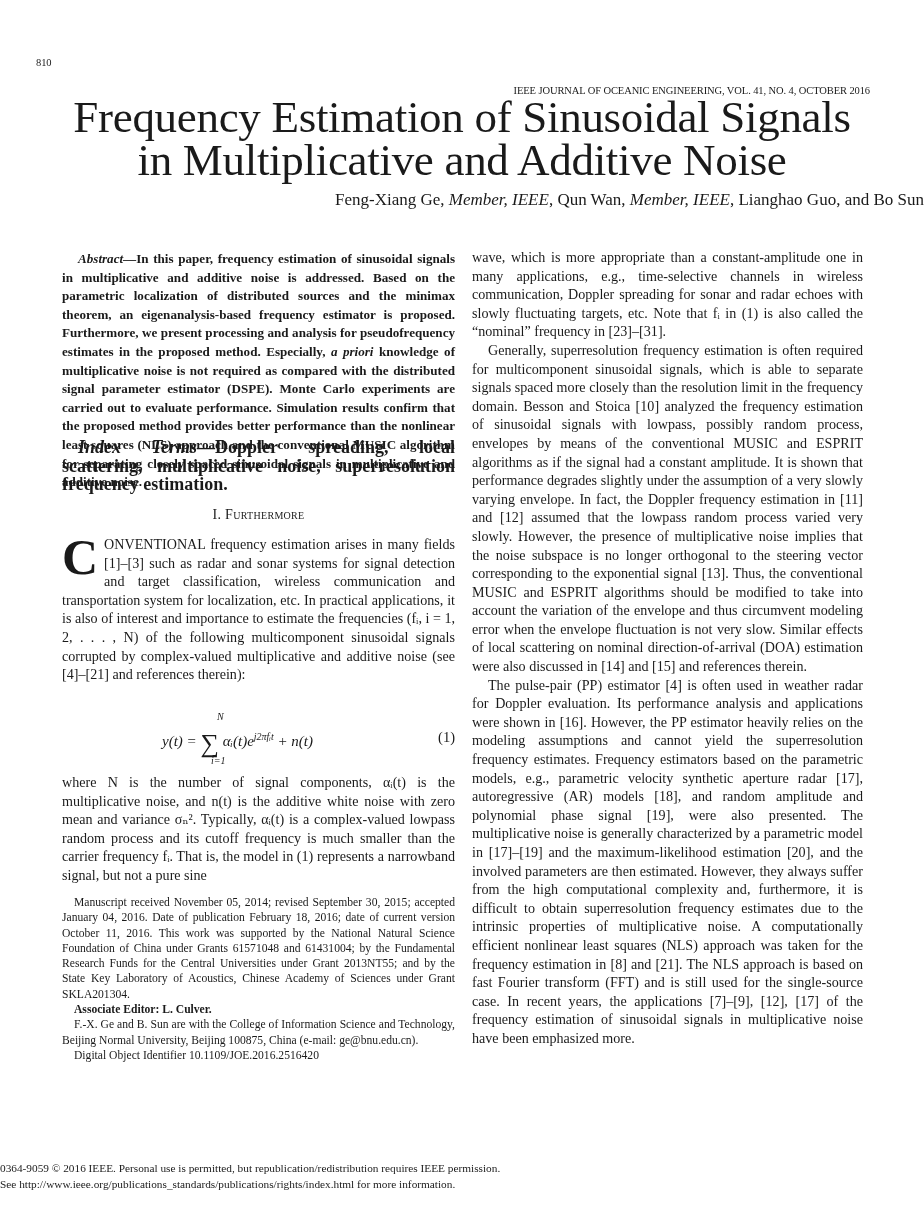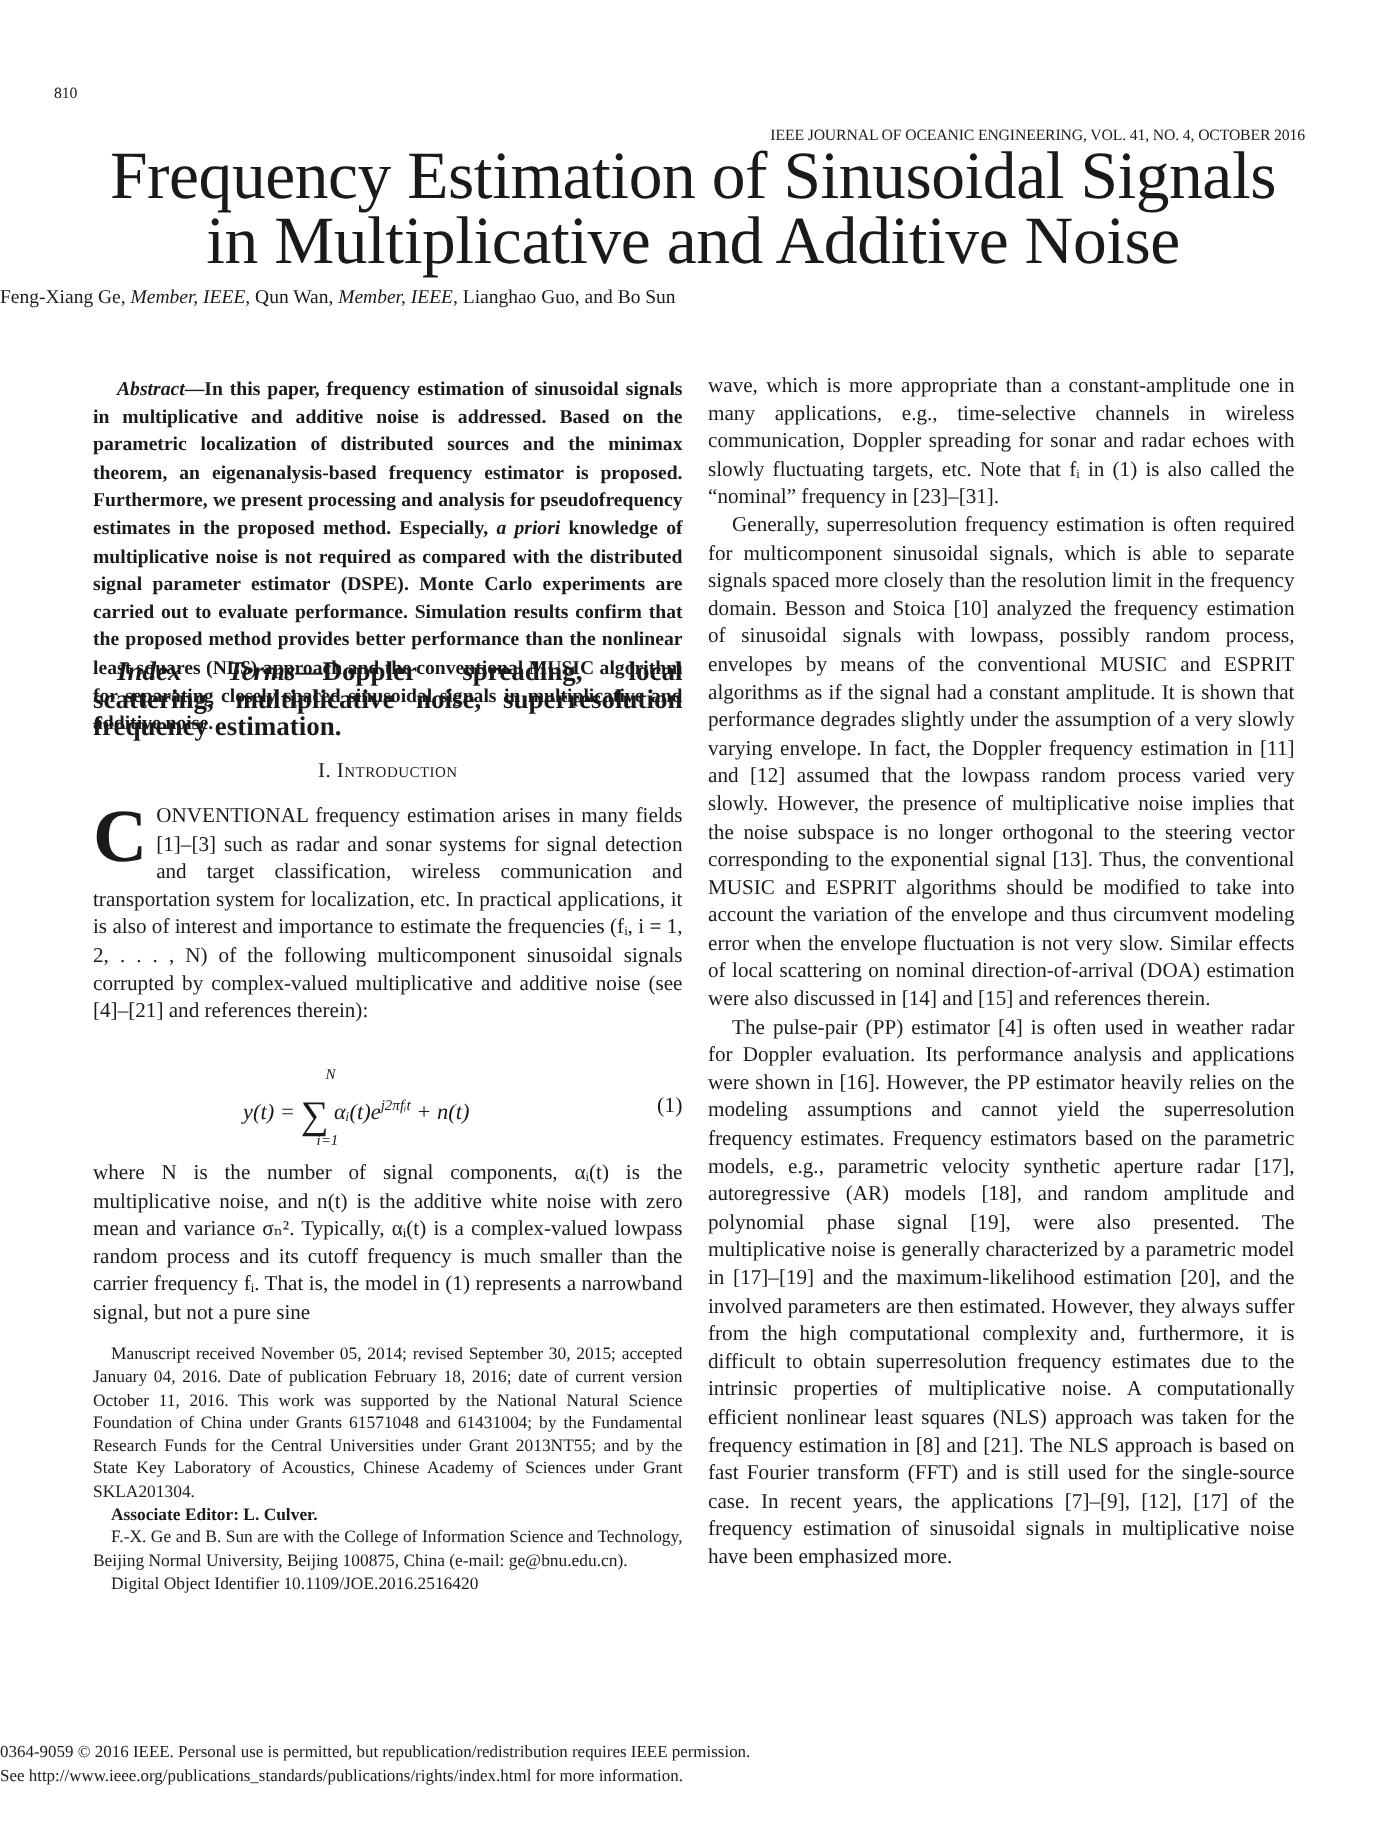--- a/index.html
+++ b/index.html
@@ -10,21 +10,21 @@
   .abs { position: absolute; }
   .running-head { top: 57px; font-size: 10.5px; letter-spacing: -0.1px; }
   .page-num { left: 36px; }
   .journal { right: 54px; margin-top: 28px; }
   .title {
     left: 0; width: 924px; top: 96px; text-align: center;
     font-size: 45px; line-height: 43px; font-weight: normal; margin: 0;
     letter-spacing: -0.3px;
   }
   .authors {
-    left: 0; width: 924px; top: 190px; text-align: left; font-size: 13px;
+    left: 0; width: 924px; top: 190px; text-align: right; font-size: 17px;
   }
   .col { font-size: 14.1px; line-height: 18.6px; text-align: justify; }
   .col-left { left: 62px; width: 393px; }
   .col-right { left: 472px; width: 391px; top: 248px; }
   .abstract { top: 250px; font-weight: bold; font-size: 13.1px; line-height: 18.6px; text-indent: 16px; margin:0; }
   .index-terms { top: 438px; font-weight: bold; font-size: 18px; line-height: 18.6px; text-indent: 16px; margin:0; }
   .section-head {
     top: 507px; left: 62px; width: 393px; text-align: center; font-size: 14px;
     font-variant: small-caps; letter-spacing: 0.3px;
   }
@@ -67,21 +67,21 @@
 <div class="abs authors">
   <span>Feng-Xiang Ge</span><span>, </span><i>Member, IEEE</i><span>, </span><span>Qun Wan</span><span>, </span><i>Member, IEEE</i><span>, </span><span>Lianghao Guo</span><span>, and </span><span>Bo Sun</span>
 </div>
 
 <p class="abs col col-left abstract"><i>Abstract</i><span>—</span><span>In this paper, frequency estimation of sinusoidal signals in multiplicative and additive noise is addressed. Based on the parametric localization of distributed sources and the minimax theorem, an eigenanalysis-based frequency estimator is proposed. Furthermore, we present processing and analysis for pseudofrequency estimates in the proposed method. Especially, </span><i>a priori</i><span> knowledge of multiplicative noise is not required as compared with the distributed signal parameter estimator (DSPE). Monte Carlo experiments are carried out to evaluate performance. Simulation results confirm that the proposed method provides better performance than the nonlinear least squares (NLS) approach and the conventional MUSIC algorithm for separating closely spaced sinusoidal signals in multiplicative and additive noise.</span></p>
 
 <p class="abs col col-left index-terms"><i>Index Terms</i><span>—</span><span>Doppler spreading, local scattering, multiplicative noise, superresolution frequency estimation.</span></p>
 
 <div class="abs section-head">
   <span>I.</span>
-  <span>Introduction</span>
+  <span>Furthermore</span>
 </div>
 
 <p class="abs col col-left intro"><span class="dropcap">C</span><span>ONVENTIONAL frequency estimation arises in many fields [1]–[3] such as radar and sonar systems for signal detection and target classification, wireless communication and transportation system for localization, etc. In practical applications, it is also of interest and importance to estimate the frequencies (</span><span class="m">fᵢ, i = 1, 2, . . . , N</span><span>) of the following multicomponent sinusoidal signals corrupted by complex-valued multiplicative and additive noise (see [4]–[21] and references therein):</span></p>
 
 <div class="abs equation">
   <span class="sum-top">N</span>
   <div class="eq-body">
     <span>y(t) =</span>
     <span style="font-size:26px;font-style:normal;vertical-align:-6px;">∑</span>
     <span>αᵢ(t)e</span><sup style="font-size:10px;">j2πfᵢt</sup><span> + n(t)</span>

